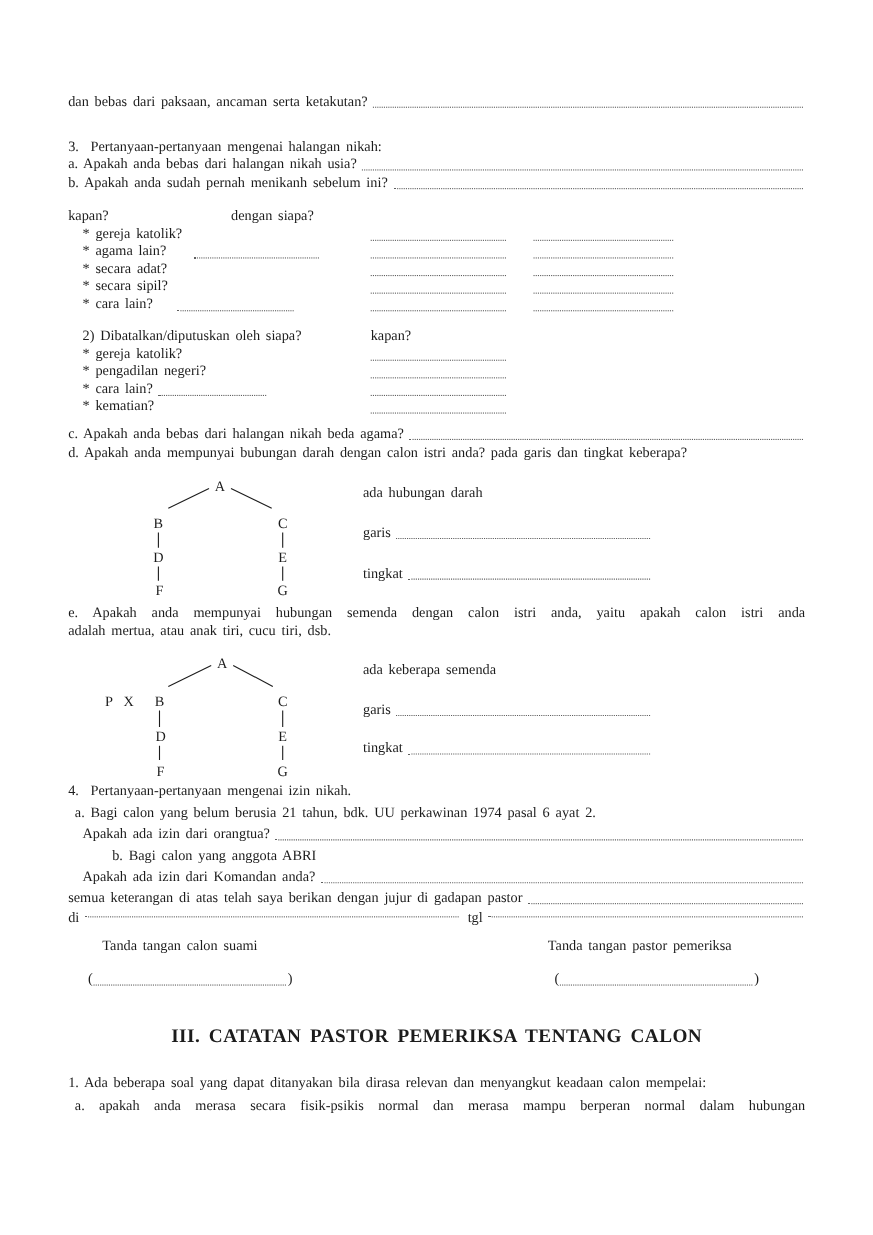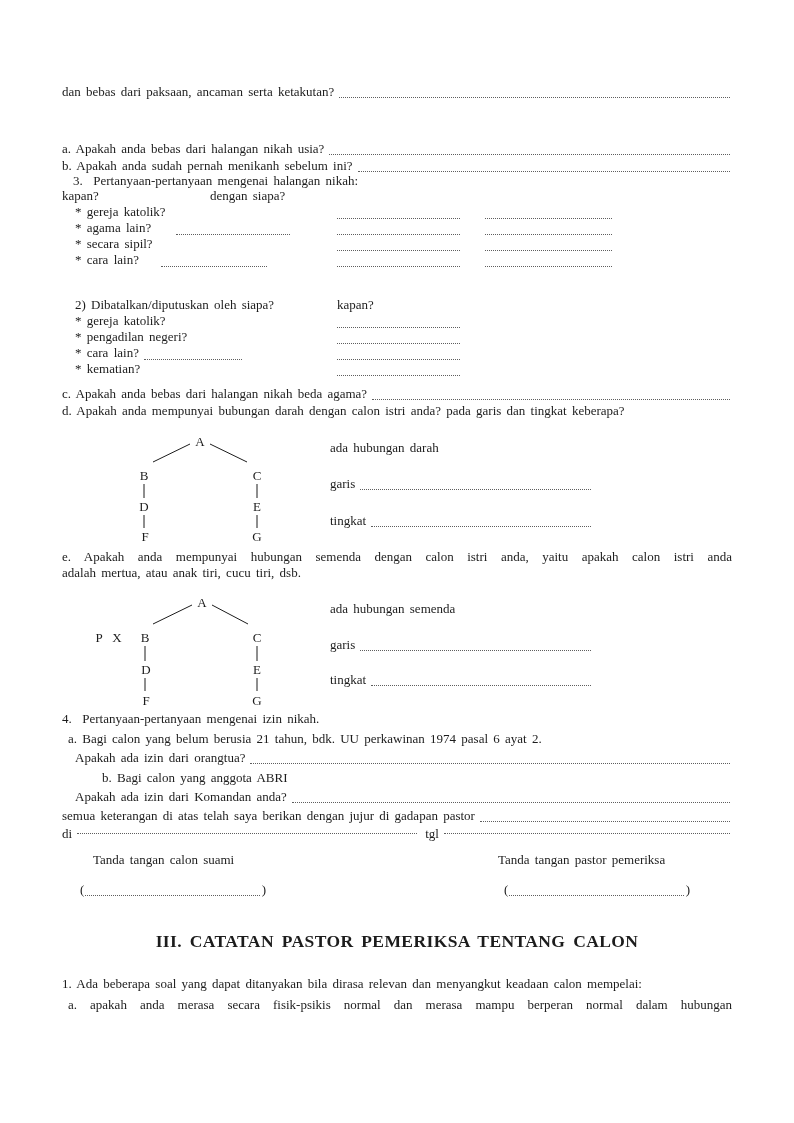--- a/index.html
+++ b/index.html
@@ -46,21 +46,21 @@
 </head>
 <body>
 
 <div class="page">
 
   <div class="abs row" style="left:62px;top:84px;width:670px;">
     <span class="lbl">dan bebas dari paksaan, ancaman serta ketakutan?</span>
     <span class="dots"></span>
   </div>
 
-  <div class="abs t" style="left:73px;top:125px;margin-top:48px;">3.  Pertanyaan-pertanyaan mengenai halangan nikah:</div>
+  <div class="abs t" style="left:62px;top:125px;">3.  Pertanyaan-pertanyaan mengenai halangan nikah:</div>
 
   <div class="abs row" style="left:62px;top:141px;width:670px;">
     <span class="lbl">a. Apakah anda bebas dari halangan nikah usia?</span>
     <span class="dots"></span>
   </div>
   <div class="abs row" style="left:62px;top:158px;width:670px;text-align:right;">
     <span class="lbl">b. Apakah anda sudah pernah menikanh sebelum ini?</span>
     <span class="dots"></span>
   </div>
 
@@ -73,20 +73,27 @@
       <span class="c-label">
           <span class="lbl">* gereja katolik?</span>
         </span>
       <span class="cell-dots" style="width:123px;"></span>
       <span class="cell-dots" style="width:127px;margin-left:25px;"></span>
     </div>
     <div class="grid-row">
       <span class="c-label">
           <span class="lbl">* agama lain?</span>
           <span class="cell-dots" style="flex:1 1 auto;margin-left:25px;margin-right:47px;"></span>
+        </span>
+      <span class="cell-dots" style="width:123px;"></span>
+      <span class="cell-dots" style="width:127px;margin-left:25px;"></span>
+    </div>
+    <div class="grid-row">
+      <span class="c-label">
+          <span class="lbl">* secara adat?</span>
         </span>
       <span class="cell-dots" style="width:123px;"></span>
       <span class="cell-dots" style="width:127px;margin-left:25px;"></span>
     </div>
     <div class="grid-row">
       <span class="c-label">
           <span class="lbl">* secara sipil?</span>
         </span>
       <span class="cell-dots" style="width:123px;"></span>
       <span class="cell-dots" style="width:127px;margin-left:25px;"></span>
@@ -181,21 +188,21 @@
     <text x="14" y="50" text-anchor="middle">P</text>
     <text x="32" y="50" text-anchor="middle">X</text>
     <text x="60" y="50" text-anchor="middle">B</text>
     <text x="172" y="50" text-anchor="middle">C</text>
     <text x="61" y="82" text-anchor="middle">D</text>
     <text x="172" y="82" text-anchor="middle">E</text>
     <text x="61" y="113" text-anchor="middle">F</text>
     <text x="172" y="113" text-anchor="middle">G</text>
   </svg>
 
-  <div class="abs t" style="left:330px;top:601px;">ada hubungan semenda</div>
+  <div class="abs t" style="left:330px;top:601px;">ada keberapa semenda</div>
   <div class="abs row" style="left:330px;top:637px;width:263px;">
     <span class="lbl">garis</span>
     <span class="dots"></span>
   </div>
   <div class="abs row" style="left:330px;top:672px;width:263px;">
     <span class="lbl">tingkat</span>
     <span class="dots"></span>
   </div>
 
   <div class="abs t" style="left:62px;top:711px;">4.  Pertanyaan-pertanyaan mengenai izin nikah.</div>

